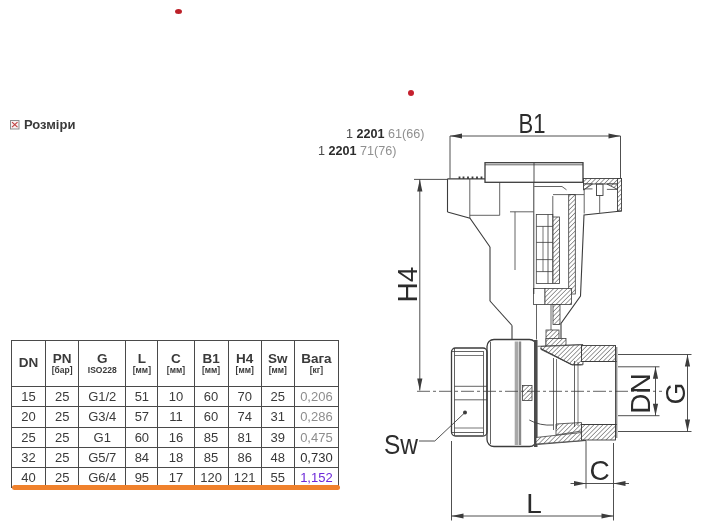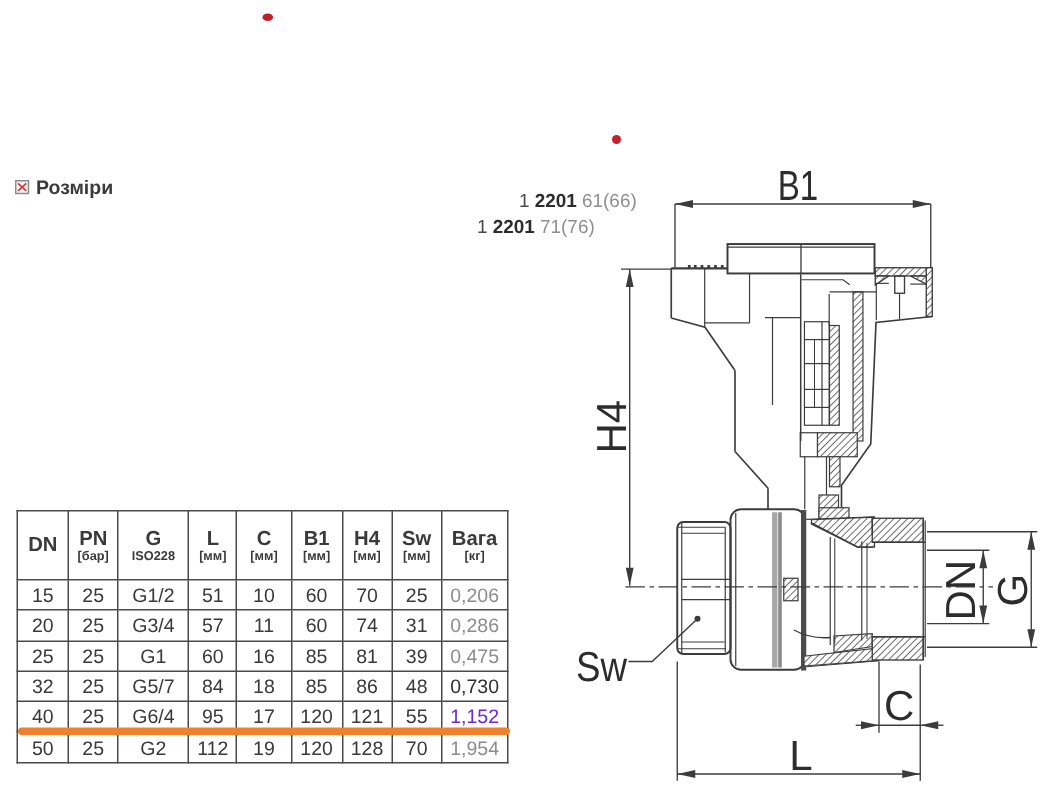--- a/index.html
+++ b/index.html
@@ -106,31 +106,20 @@
         <td>40</td>
         <td>25</td>
         <td>G6/4</td>
         <td>95</td>
         <td>17</td>
         <td>120</td>
         <td>121</td>
         <td>55</td>
         <td class="wcol" style="color:#6d28d9;">1,152</td>
       </tr>
-  <tr>
-        <td>50</td>
-        <td>25</td>
-        <td>G2</td>
-        <td>112</td>
-        <td>19</td>
-        <td>120</td>
-        <td>128</td>
-        <td>70</td>
-        <td class="grey wcol">1,954</td>
-      </tr>
 </tbody>
   </table>
 
 <div class="abs" style="left:12px;top:485px;width:328px;height:5px;border-radius:2.5px;background:#f0812c;"></div>
 
 <svg class="abs" style="left:0;top:0;" width="704" height="528" viewBox="0 0 704 528">
   <defs>
     <pattern id="hx" width="3.2" height="3.2" patternUnits="userSpaceOnUse" patternTransform="rotate(45)">
       <rect width="3.2" height="3.2" fill="#fff"></rect>
       <line x1="0" y1="0" x2="0" y2="3.2" stroke="#3c3c3c" stroke-width="1"></line>

